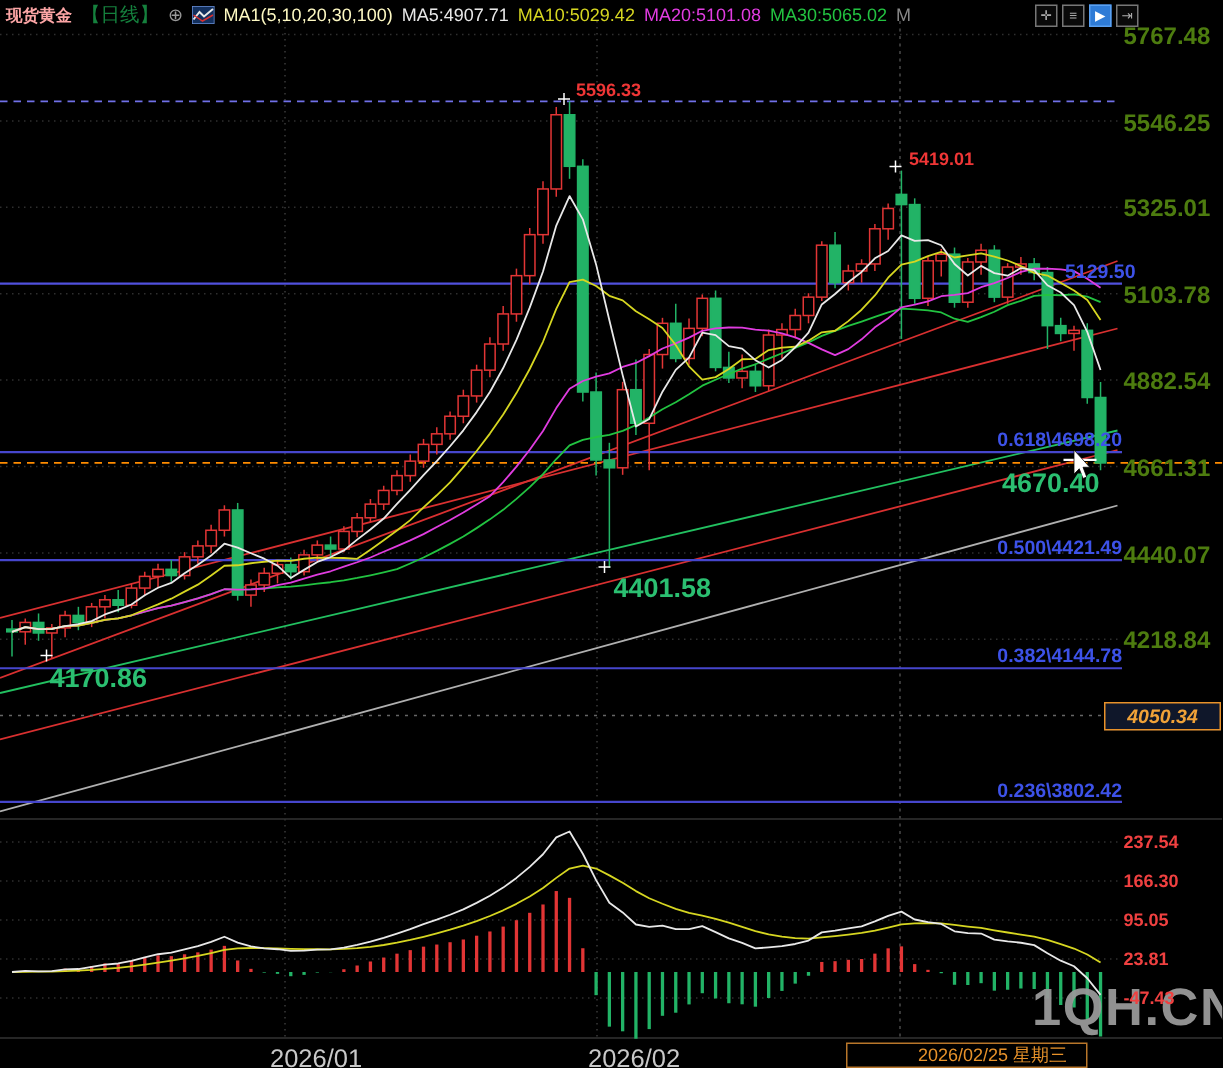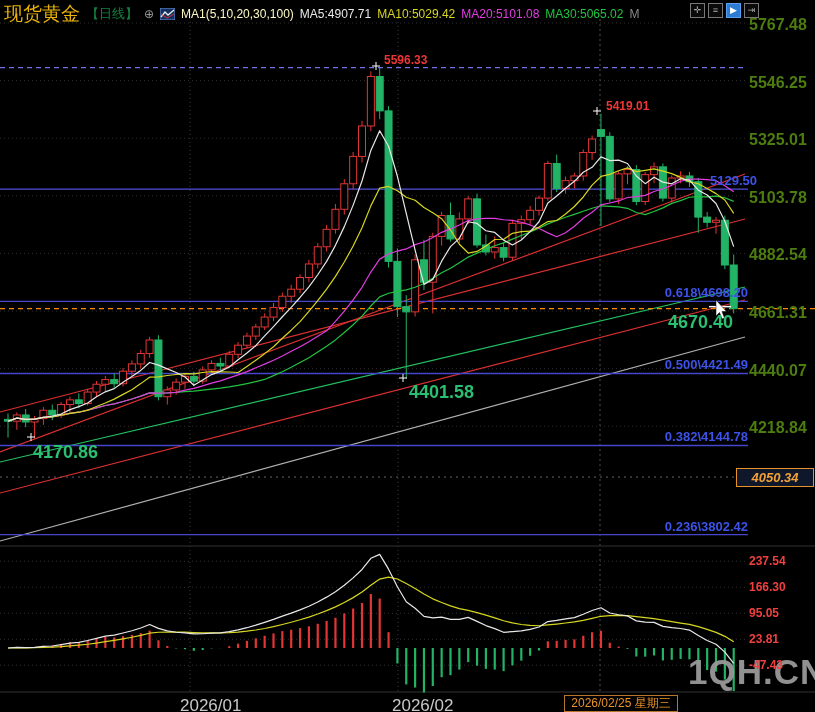--- a/index.html
+++ b/index.html
@@ -3,21 +3,21 @@
 <meta charset="utf-8">
 <style>
   html,body{margin:0;padding:0;background:#000;}
   #app{position:relative;width:815px;height:712px;background:#000;overflow:hidden;
        font-family:"Liberation Sans","DejaVu Sans",sans-serif;}
   #chart-svg{position:absolute;left:0;top:0;}
   .abs{position:absolute;white-space:nowrap;}
   
   #hdr{position:absolute;left:4px;top:1px;display:flex;align-items:center;gap:6px;
        font-size:12px;color:#ddd;z-index:5;}
-  .sym{color:#eab308;font-weight:normal;font-size:19px;}
+  .sym{color:#fca5a5;font-weight:bold;font-size:11px;}
   .per{color:#15803d;font-weight:normal;font-size:13px;}
   .expand{color:#999;font-size:12px;cursor:pointer;}
   .maset{color:#fef9c3;}
   .ma5{color:#e8e8e8;} .ma10{color:#d6d621;} .ma20{color:#e23ce2;} .ma30{color:#23c341;}
   .mlab{color:#888;}
   #toolbar{position:absolute;left:690px;top:3px;display:flex;gap:3px;z-index:6;}
   .tico{width:13px;height:13px;border:1px solid #777;color:#aaa;font-size:9px;
         line-height:13px;text-align:center;cursor:pointer;background:#0a0a0a;}
   .tico.active{background:#2e7bd6;border-color:#5aa0f0;color:#fff;}
   
@@ -27,22 +27,22 @@
   .blue-lbl{color:#3d52e8;font-size:13px;font-weight:bold;}
   .swing-high{color:#ef3636;font-size:12px;font-weight:bold;}
   .swing-low{color:#2bbf71;font-size:18px;font-weight:bold;}
   #price-badge{border:1px solid #e8922a;color:#f0a238;font-size:13px;font-weight:bold;
        text-align:center;line-height:17px;background:#0f172a;font-style:italic;}
   
   #macd-hdr{position:absolute;left:4px;top:547px;display:flex;gap:10px;font-size:12px;z-index:5;}
   .mh-set,.mh-diff{color:#e8e8e8;} .mh-dea{color:#d6d621;} .mh-macd{color:#e23ce2;}
   
   .xlab{color:#c8c8c8;font-size:17px;}
-  #date-box{border:1px solid #b8762a;color:#e8922a;font-size:12px;text-align:center;
-       line-height:15px;background:#000;}
+  #date-box{border:1px solid #b8762a;color:#e8922a;font-size:12px;text-align:left;
+       line-height:15px;background:#000;padding-left:47px;}
   #wm{color:#999;font-size:35px;font-weight:bold;letter-spacing:1px;opacity:.95;z-index:3;}
   .lbl-layer{z-index:4;}
 </style>
 </head>
 <body>
 
 <div id="app">
   <svg id="chart-svg" width="815" height="712">
       <line x1="0" y1="23.009893256964574" x2="745" y2="23.009893256964574" stroke="#2f2f2f" stroke-width="1" stroke-dasharray="1 3"></line>
       <line x1="0" y1="80.60687321010164" x2="745" y2="80.60687321010164" stroke="#2f2f2f" stroke-width="1" stroke-dasharray="1 3"></line>

